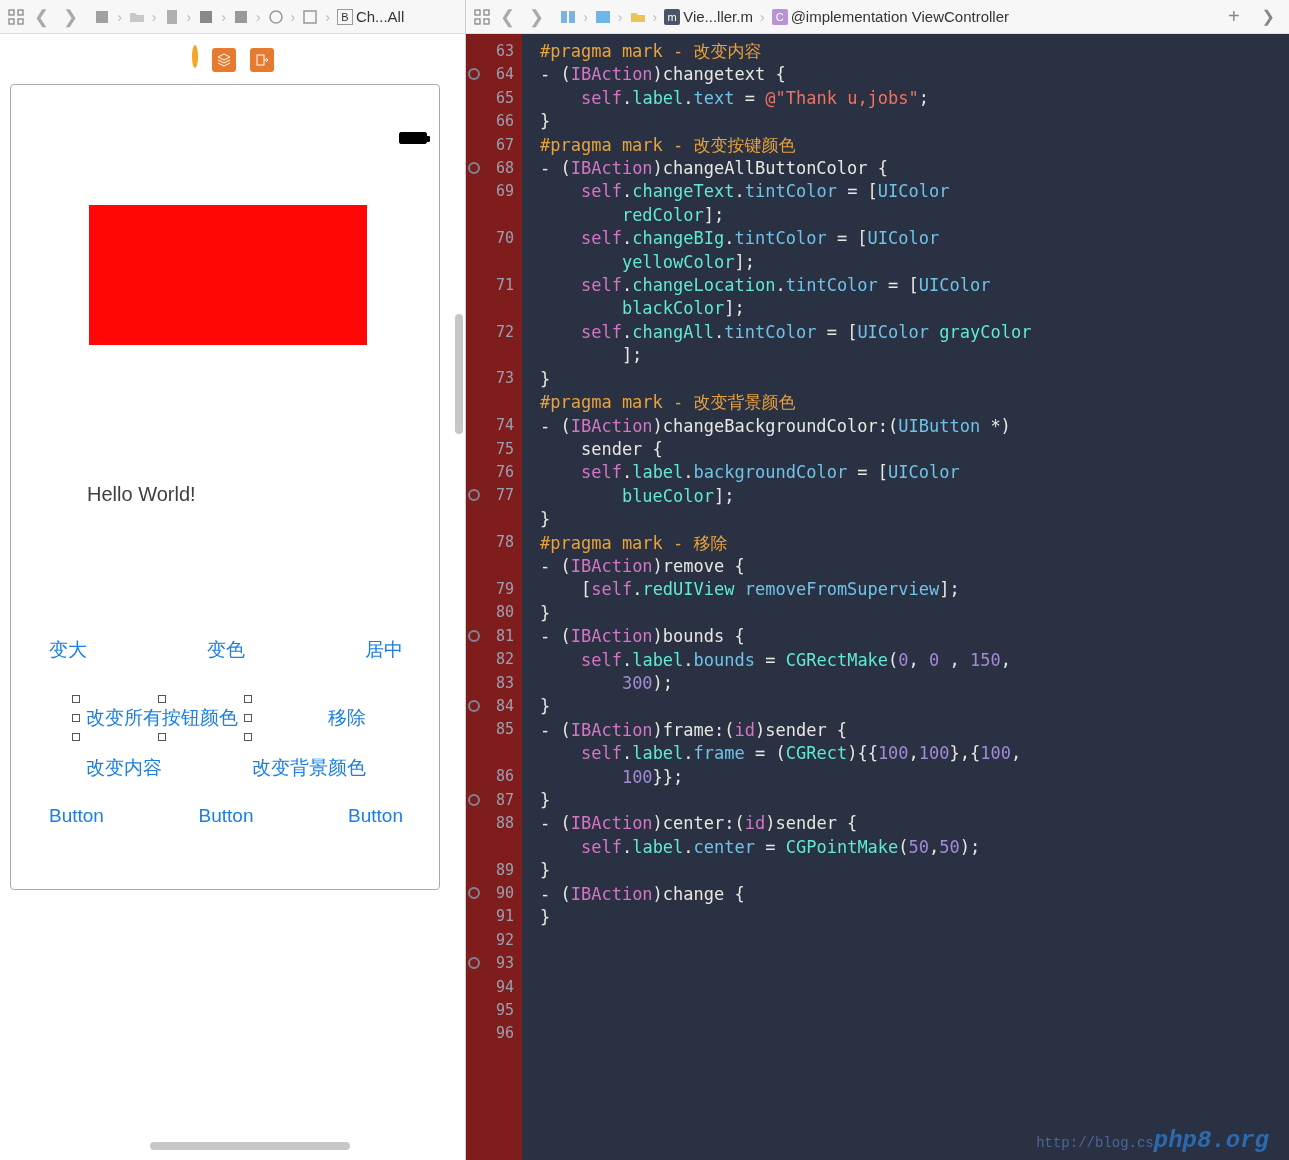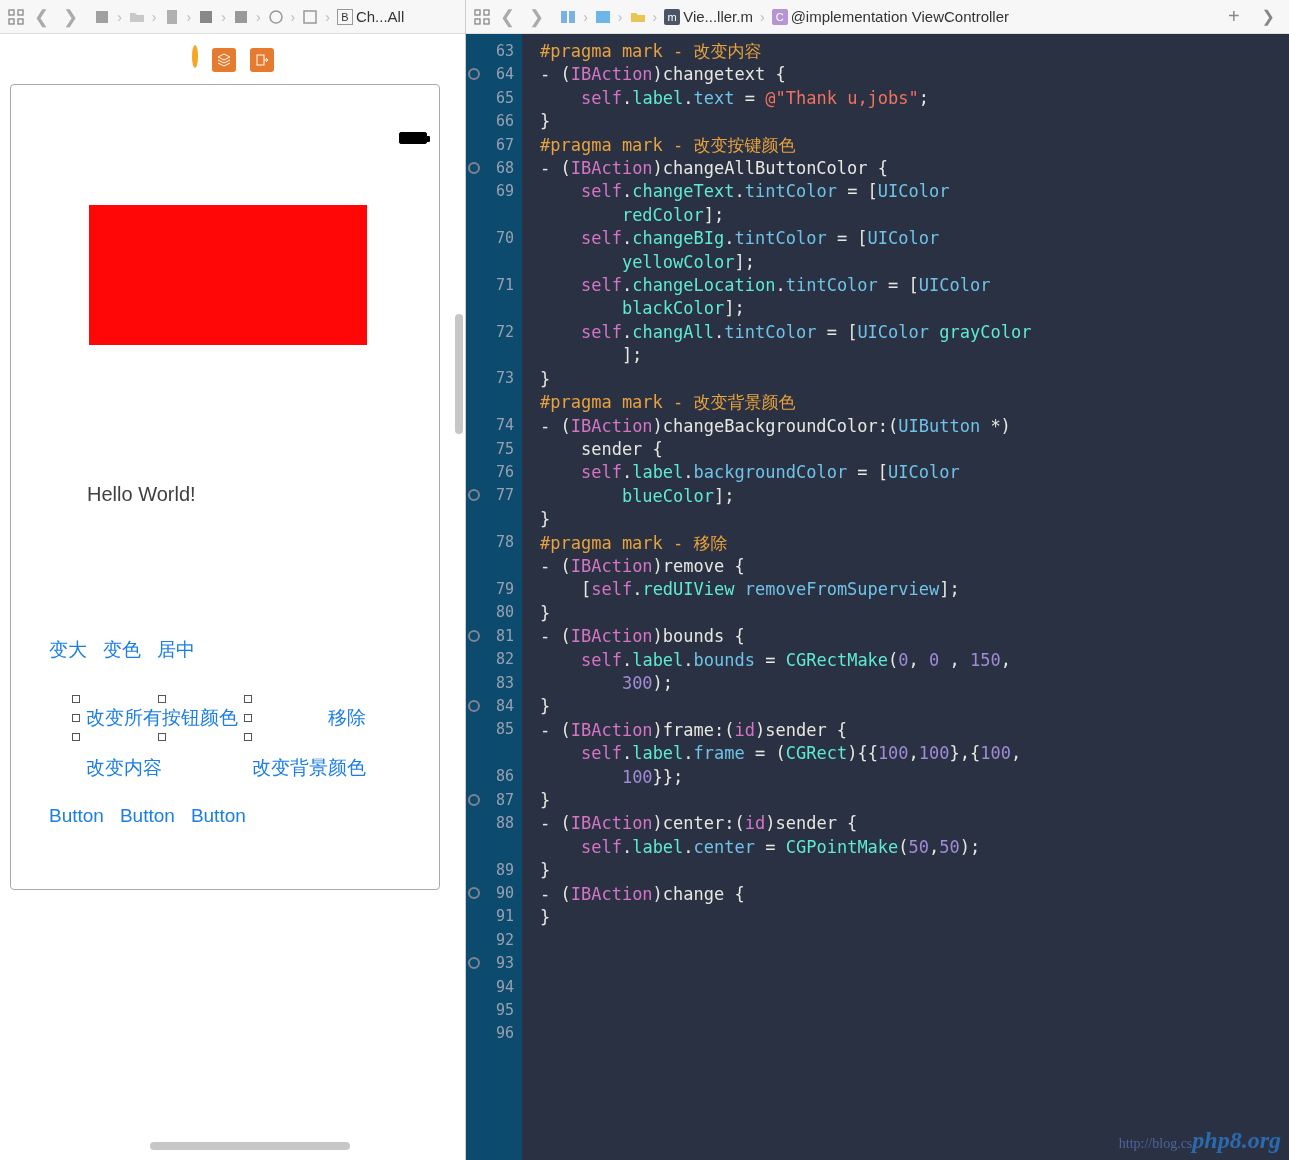--- a/index.html
+++ b/index.html
@@ -143,21 +143,21 @@
       font-size:20px;
       color:#404040;
     }
     .btn-grid {
       position:absolute;
       left:30px; top:548px;
       width:370px;
     }
     .btn-row {
       display:flex;
-      justify-content:flex-start;
+      justify-content:space-between;
       margin-bottom:34px;
     }
     .ib-button {
       color:#1a7ee6;
       font-size:19px;
       text-align:center;
       padding:4px 8px;
     }
     .btn-row2 {
       display:flex;
@@ -203,21 +203,21 @@
       flex:1;
       display:flex;
       background:#2a3142;
       font-family: "Menlo","Monaco",monospace;
       font-size:17px;
       overflow:hidden;
       position:relative;
     }
     .gutter {
       width:56px;
-      background:#0c4a6e;
+      background:#7f1d1d;
       color:#9aa0b2;
       text-align:right;
       padding:6px 8px 6px 4px;
       line-height:23.4px;
       font-size:15px;
       position:relative;
     }
     .gutter-line {
       height:23.4px;
       position:relative;
@@ -240,23 +240,23 @@
     .c-orange{color:#e8a23e;}
     .c-pink{color:#d675c6;}
     .c-teal{color:#5eead4;}
     .c-blue{color:#6fc3e8;}
     .c-red{color:#f17260;}
     .c-purple{color:#a18bd6;}
     .c-white{color:#e7e7e2;}
 
     .watermark {
       position:absolute;
-      right:8px; bottom:6px;
+      right:20px; bottom:6px;
       color:#5572b4;
-      font-family:Liberation Serif, serif;
+      font-family:Liberation Mono, monospace;
       font-size:14px;
       opacity:.8;
       text-align:right;
     }
     .watermark .big {
       color:#2c79c9;
       font-size:24px;
       font-weight:bold;
       font-style:italic;
     }

